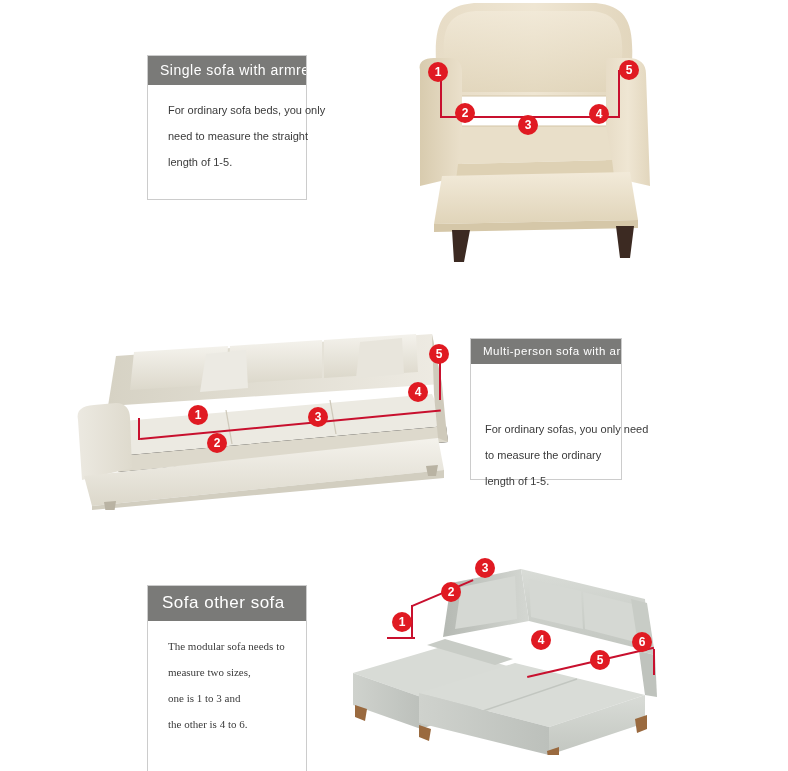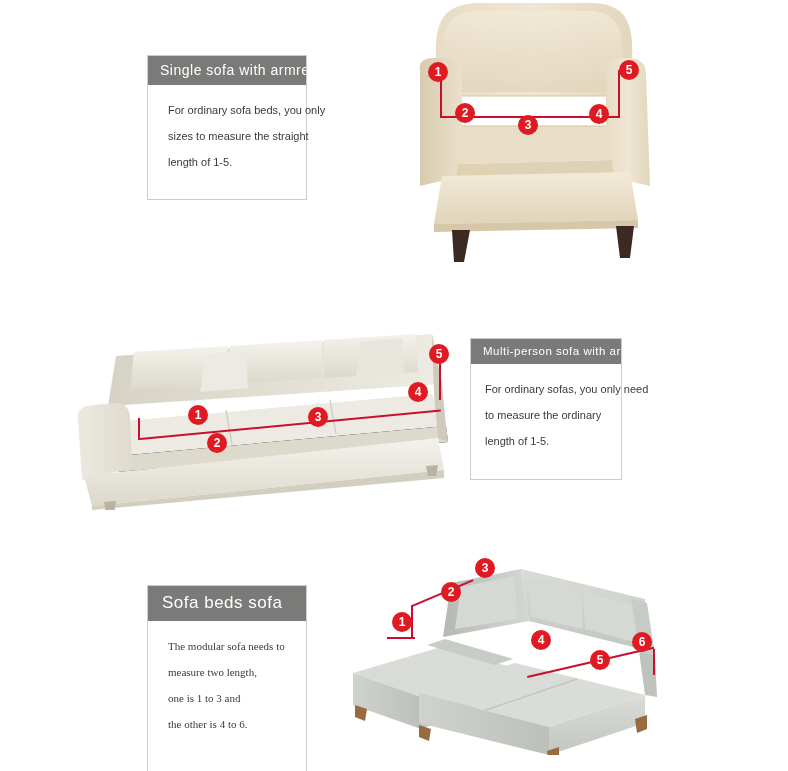--- a/index.html
+++ b/index.html
@@ -72,21 +72,21 @@
 </style>
 </head>
 <body>
 
 <div class="section" style="top:0;height:300px;">
 
   <div class="card" style="left:147px; top:55px; width:160px; height:145px;">
     <div class="card-title">Single sofa with armrests</div>
     <div class="card-body">
       <div>For ordinary sofa beds, you only</div>
-      <div>sizes to measure the straight</div>
+      <div>need to measure the straight</div>
       <div>length of 1-5.</div>
     </div>
   </div>
 
   <div class="art" style="left:400px; top:0px; width:290px; height:270px;">
     <svg width="290" height="270" viewBox="0 0 290 270">
       <defs>
         <linearGradient id="beigeA" x1="0" y1="0" x2="1" y2="0">
           <stop offset="0" stop-color="#e7dcc6"></stop>
           <stop offset="0.5" stop-color="#efe6d3"></stop>
@@ -136,21 +136,21 @@
     <div class="badge" style="left:118px; top:115px;">3</div>
     <div class="badge" style="left:189px; top:104px;">4</div>
     <div class="badge" style="left:219px; top:60px;">5</div>
   </div>
 </div>
 
 <div class="section" style="top:300px;height:240px;">
 
   <div class="card" style="left:470px; top:38px; width:152px; height:142px;">
     <div class="card-title" style="font-size:11.5px;">Multi-person sofa with armrests</div>
-    <div class="card-body" style="padding-left:14px;">
+    <div class="card-body" style="padding-left:14px;margin-top:40px;">
       <div>For ordinary sofas, you only need</div>
       <div>to measure the ordinary</div>
       <div>length of 1-5.</div>
     </div>
   </div>
 
   <div class="art" style="left:60px; top:10px; width:400px; height:200px;">
     <svg width="400" height="200" viewBox="0 0 400 200">
       <defs>
         <linearGradient id="ivory1" x1="0" y1="0" x2="1" y2="0">
@@ -208,24 +208,24 @@
   <div class="badge" style="position:absolute; left:188px; top:105px;">1</div>
   <div class="badge" style="position:absolute; left:207px; top:133px;">2</div>
   <div class="badge" style="position:absolute; left:308px; top:107px;">3</div>
   <div class="badge" style="position:absolute; left:408px; top:82px;">4</div>
   <div class="badge" style="position:absolute; left:429px; top:44px;">5</div>
 </div>
 
 <div class="section" style="top:540px;height:231px;">
 
   <div class="card" style="left:147px; top:45px; width:160px; height:188px;">
-    <div class="card-title big">Sofa beds sofa</div>
+    <div class="card-title big">Sofa other sofa</div>
     <div class="card-body" style="padding-left:20px;font-family:Liberation Serif, serif;">
       <div>The modular sofa needs to</div>
-      <div>measure two length,</div>
+      <div>measure two sizes,</div>
       <div>one is 1 to 3 and</div>
       <div>the other is 4 to 6.</div>
     </div>
   </div>
 
   <div class="art" style="left:315px; top:15px; width:370px; height:200px;">
     <svg width="370" height="200" viewBox="0 0 370 200">
       <defs>
         <linearGradient id="grey1" x1="0" y1="0" x2="1" y2="0">
           <stop offset="0" stop-color="#cfd2cd"></stop>

